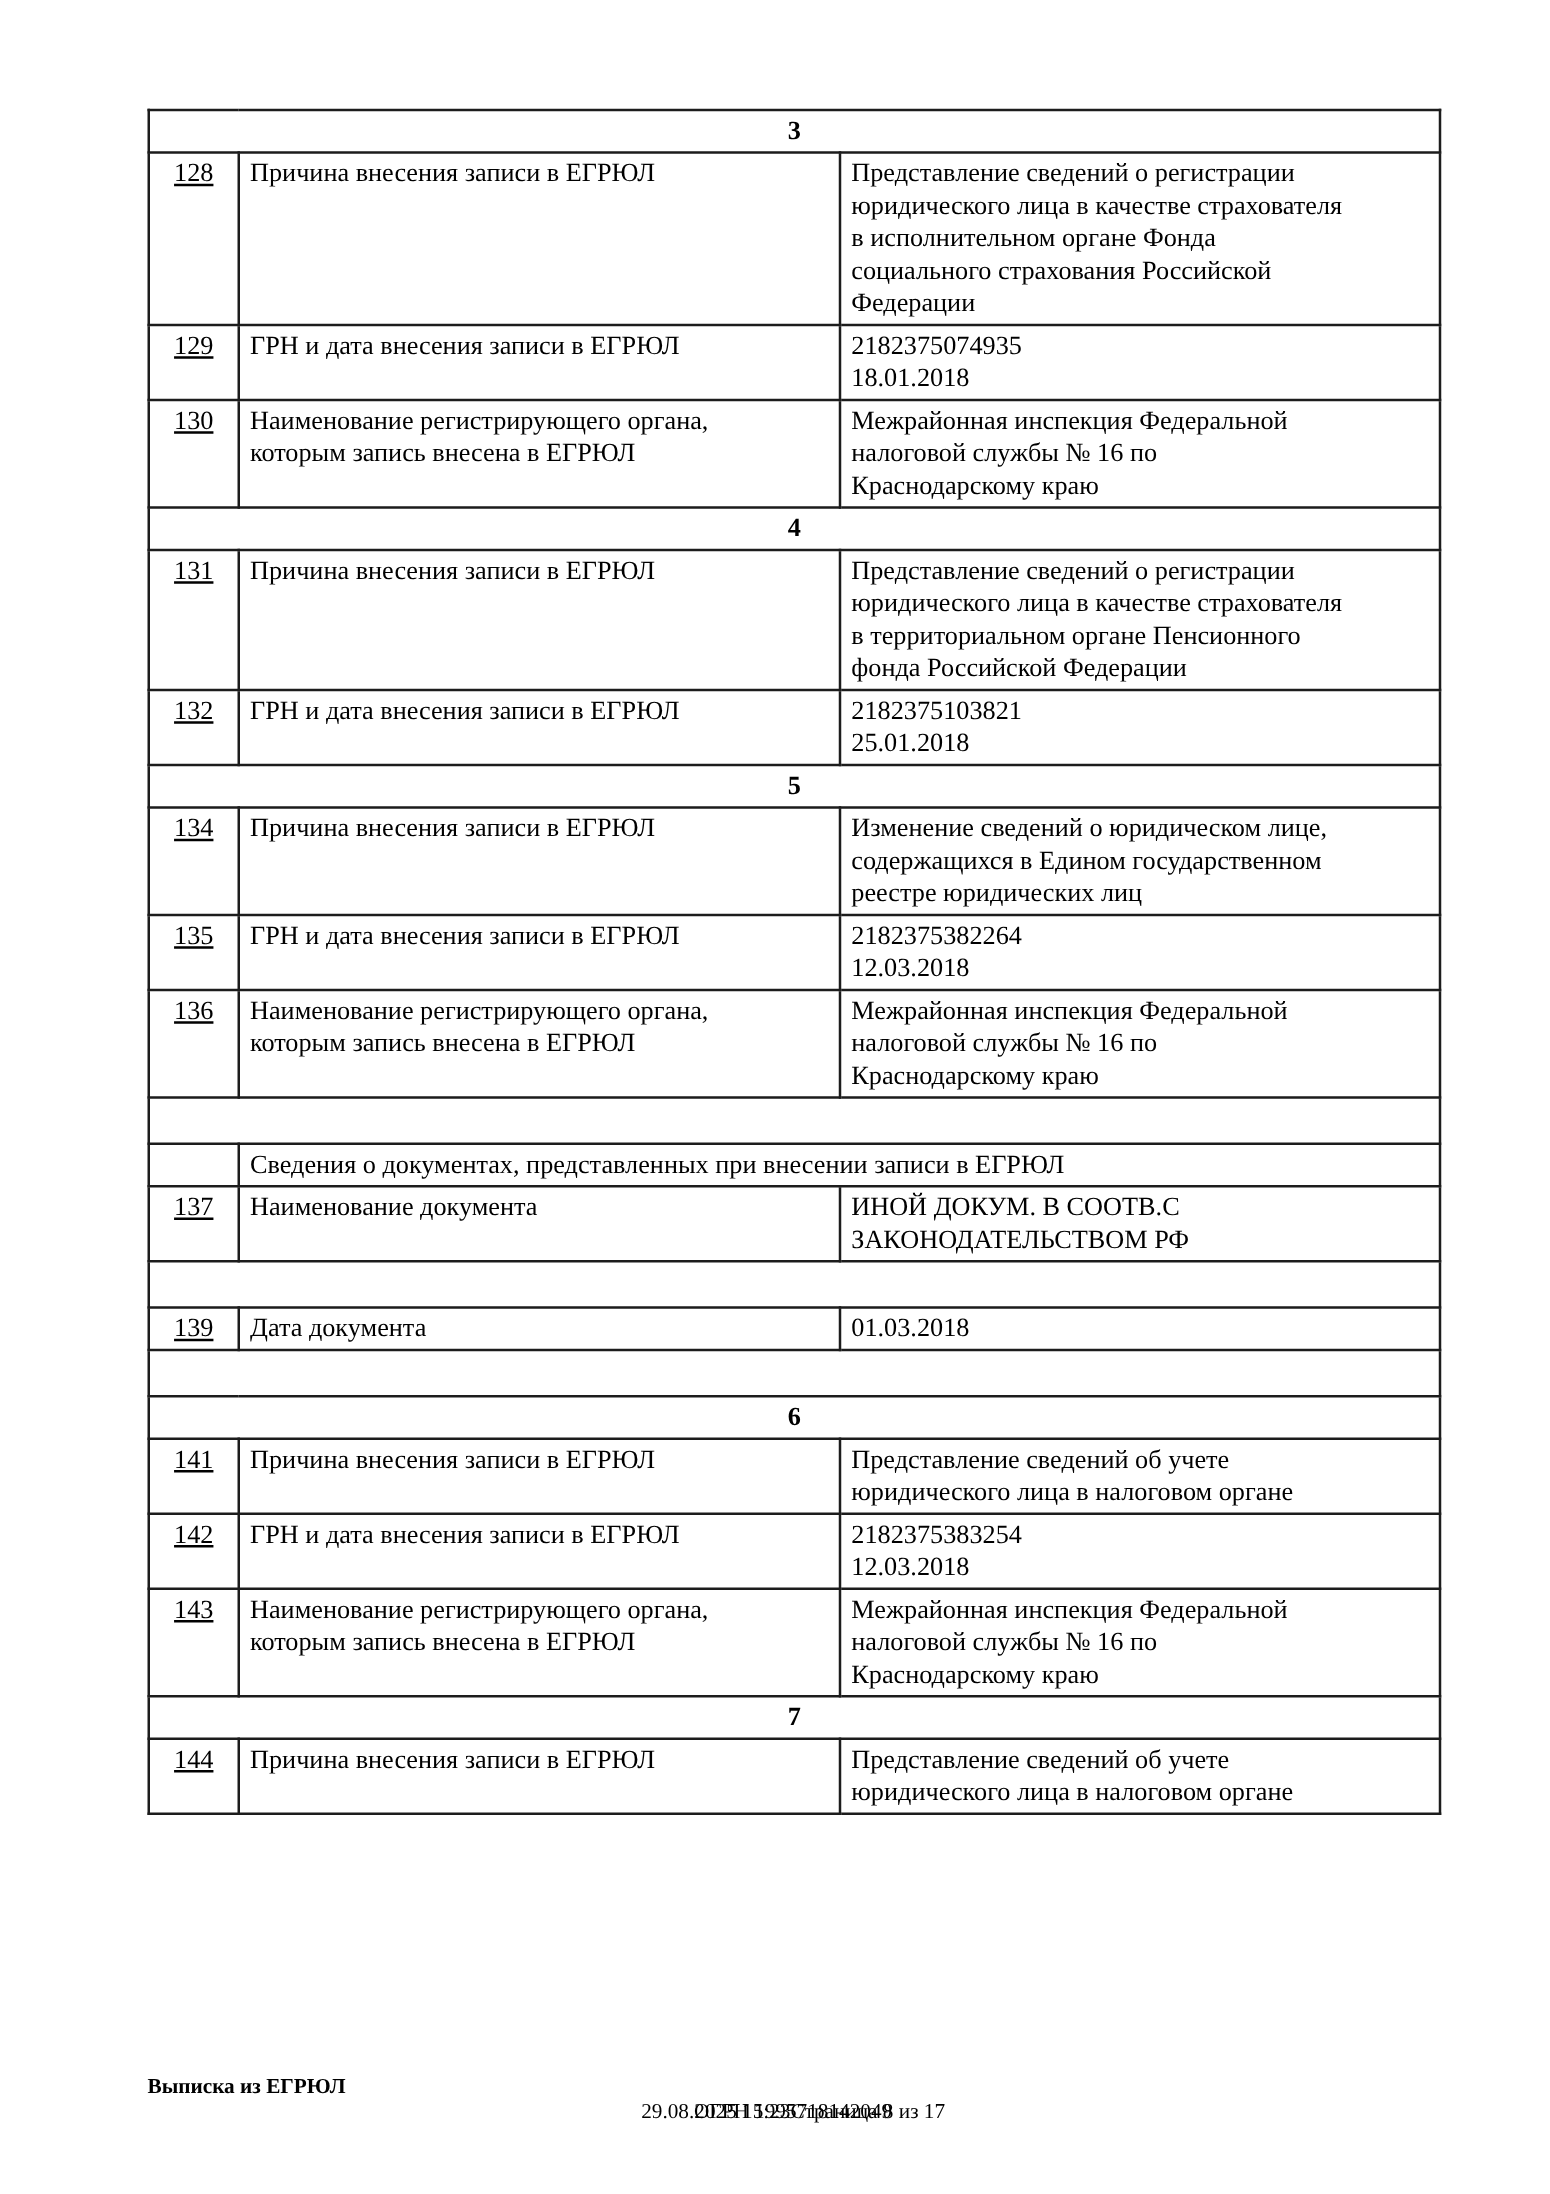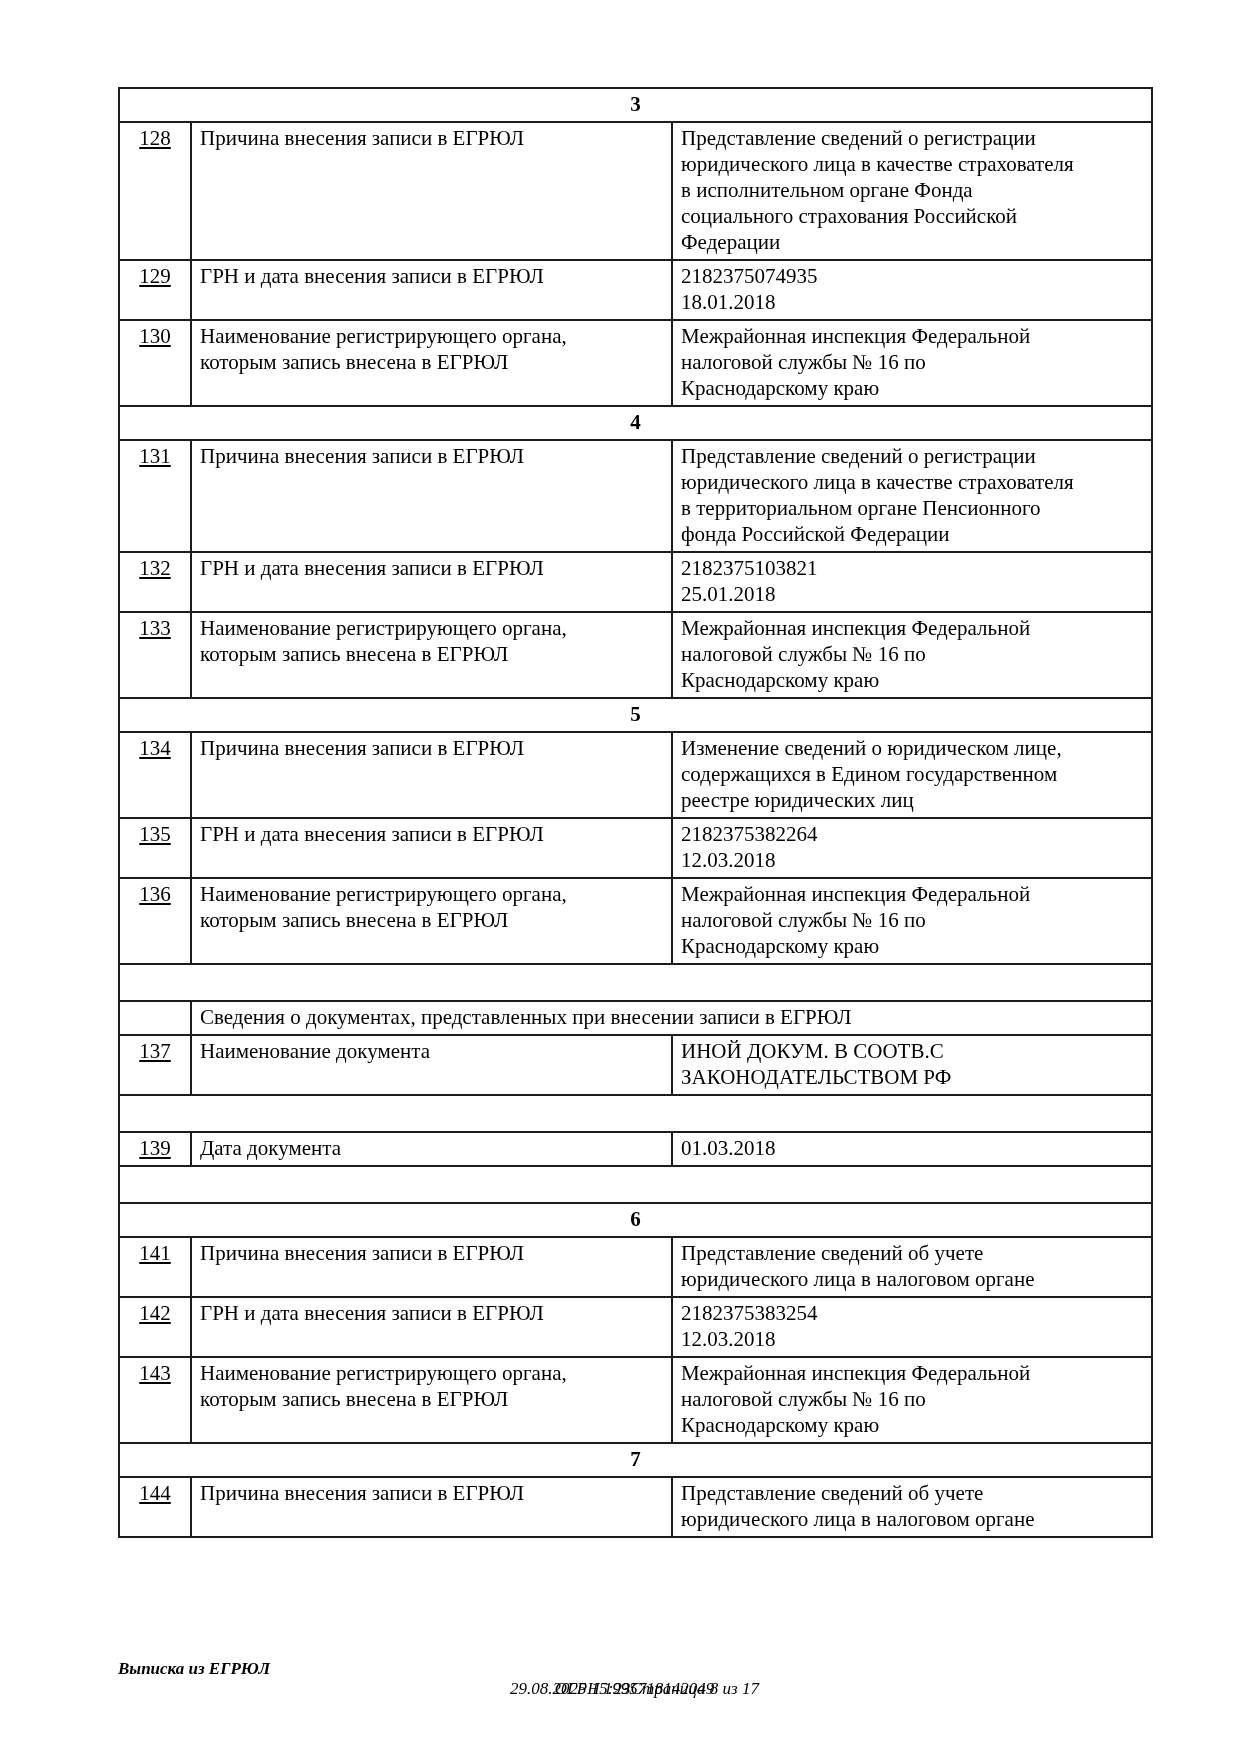--- a/index.html
+++ b/index.html
@@ -42,21 +42,20 @@
   td.spacer-cell { height: 29px; }
   td.label-cell, td.value-cell { white-space: pre-line; }
   td.subheader-cell { white-space: nowrap; margin-left: 12px; }
   .footer {
     position: absolute;
     left: 118px;
     top: 1659px;
     width: 1033px;
     font-size: 17px;
     line-height: 20px;
-    font-style: italic;
   }
   .footer-doc-type { font-weight: bold; }
   .footer-bottom { position: relative; display: flex; justify-content: center; }
   .footer-center {
     position: absolute;
     left: 0; right: 0;
     text-align: center;
   }
   .footer-right { text-align: right; }
 </style>
@@ -107,28 +106,20 @@
           <td class="value-cell">Представление сведений о регистрации
 юридического лица в качестве страхователя
 в территориальном органе Пенсионного
 фонда Российской Федерации</td>
         </tr>
         <tr class="entry-row">
           <td class="num-cell">132</td>
           <td class="label-cell">ГРН и дата внесения записи в ЕГРЮЛ</td>
           <td class="value-cell">2182375103821
 25.01.2018</td>
-        </tr>
-        <tr class="entry-row">
-          <td class="num-cell">133</td>
-          <td class="label-cell">Наименование регистрирующего органа,
-которым запись внесена в ЕГРЮЛ</td>
-          <td class="value-cell">Межрайонная инспекция Федеральной
-налоговой службы № 16 по
-Краснодарскому краю</td>
         </tr>
         <tr class="section-row">
           <td class="section-cell" colspan="3">5</td>
         </tr>
         <tr class="entry-row">
           <td class="num-cell">134</td>
           <td class="label-cell">Причина внесения записи в ЕГРЮЛ</td>
           <td class="value-cell">Изменение сведений о юридическом лице,
 содержащихся в Едином государственном
 реестре юридических лиц</td>

